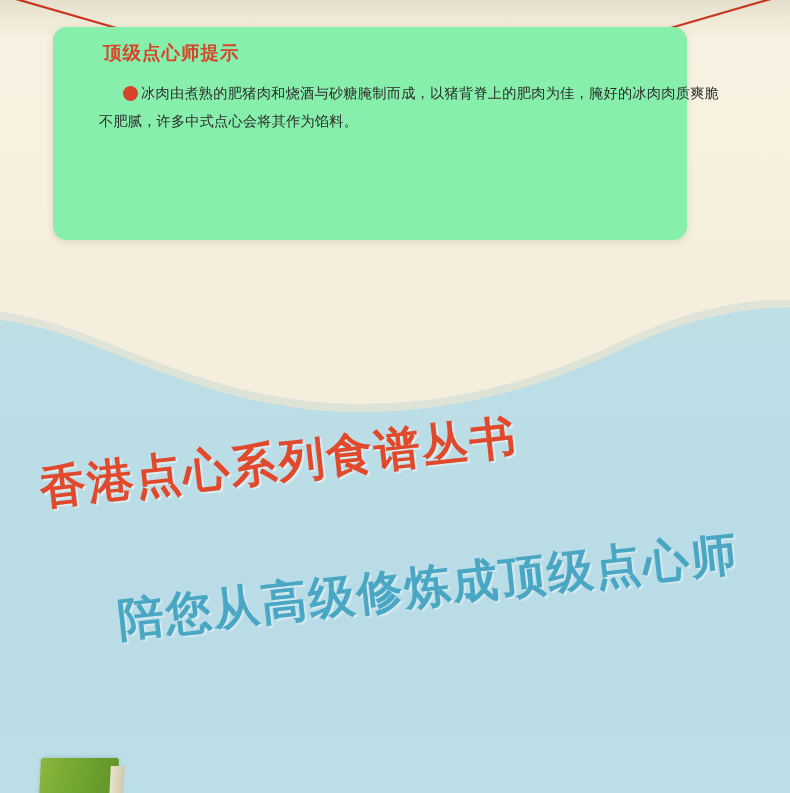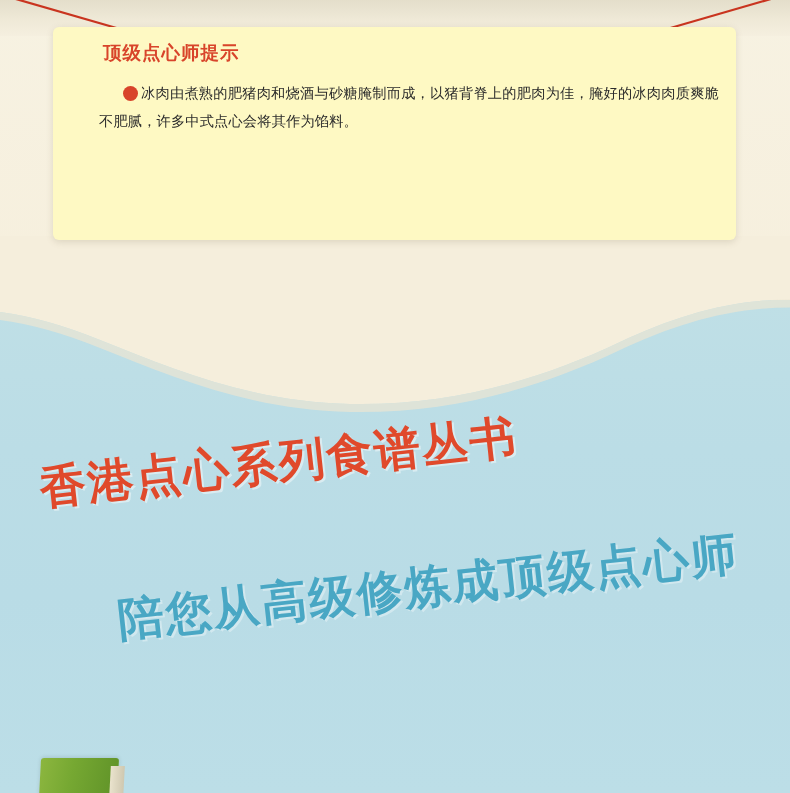--- a/index.html
+++ b/index.html
@@ -62,23 +62,23 @@
     position: absolute;
     right: 0px; top: -2px;
     width: 180px; height: 46px;
     overflow: hidden;
   }
 
   
   .tip-card {
     position: absolute;
     left: 53px; top: 27px;
-    width: 683px; height: 213px;
-    background: #fef9c3;
-    border-radius: 6px;
+    width: 634px; height: 213px;
+    background: #86efac;
+    border-radius: 14px;
     box-shadow: 0 2px 7px rgba(120,110,80,0.20);
   }
   .tip-title {
     position: absolute;
     left: 50px; top: 13px;
     font-family: "DejaVu Serif", "Liberation Serif", serif;
     font-size: 18.5px;
     font-weight: bold;
     color: #d8442a;
     letter-spacing: 1px;

